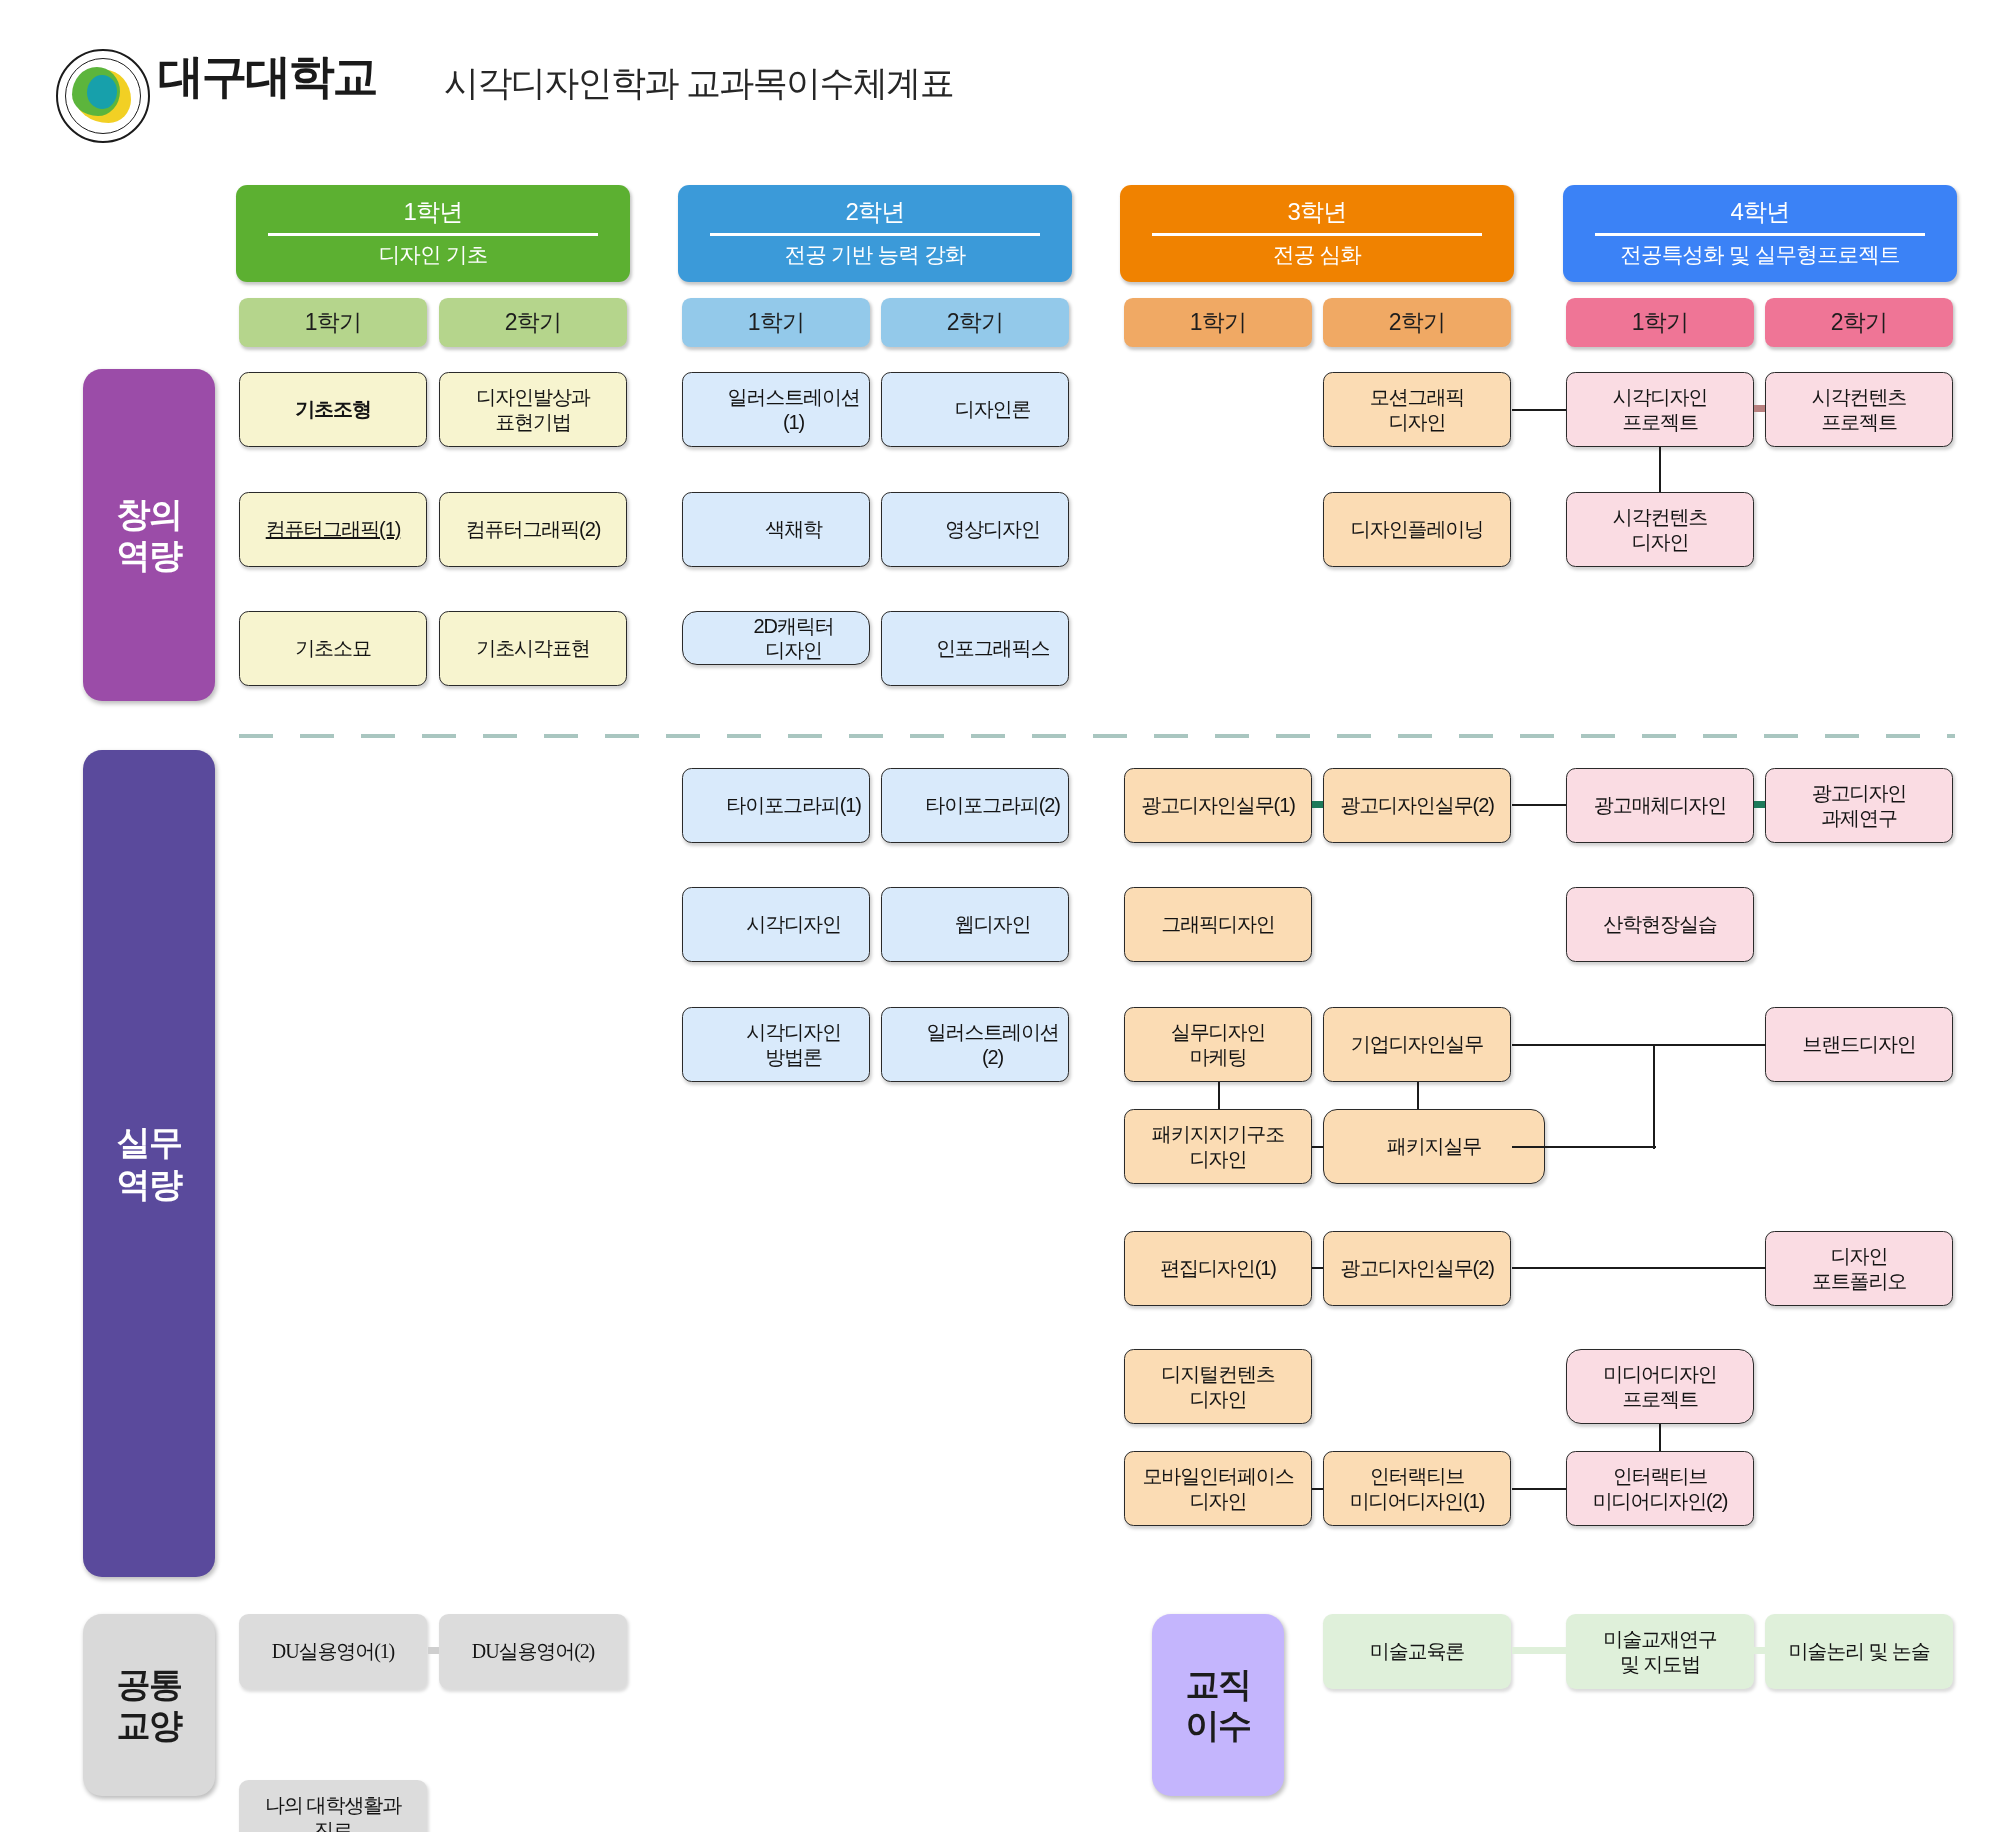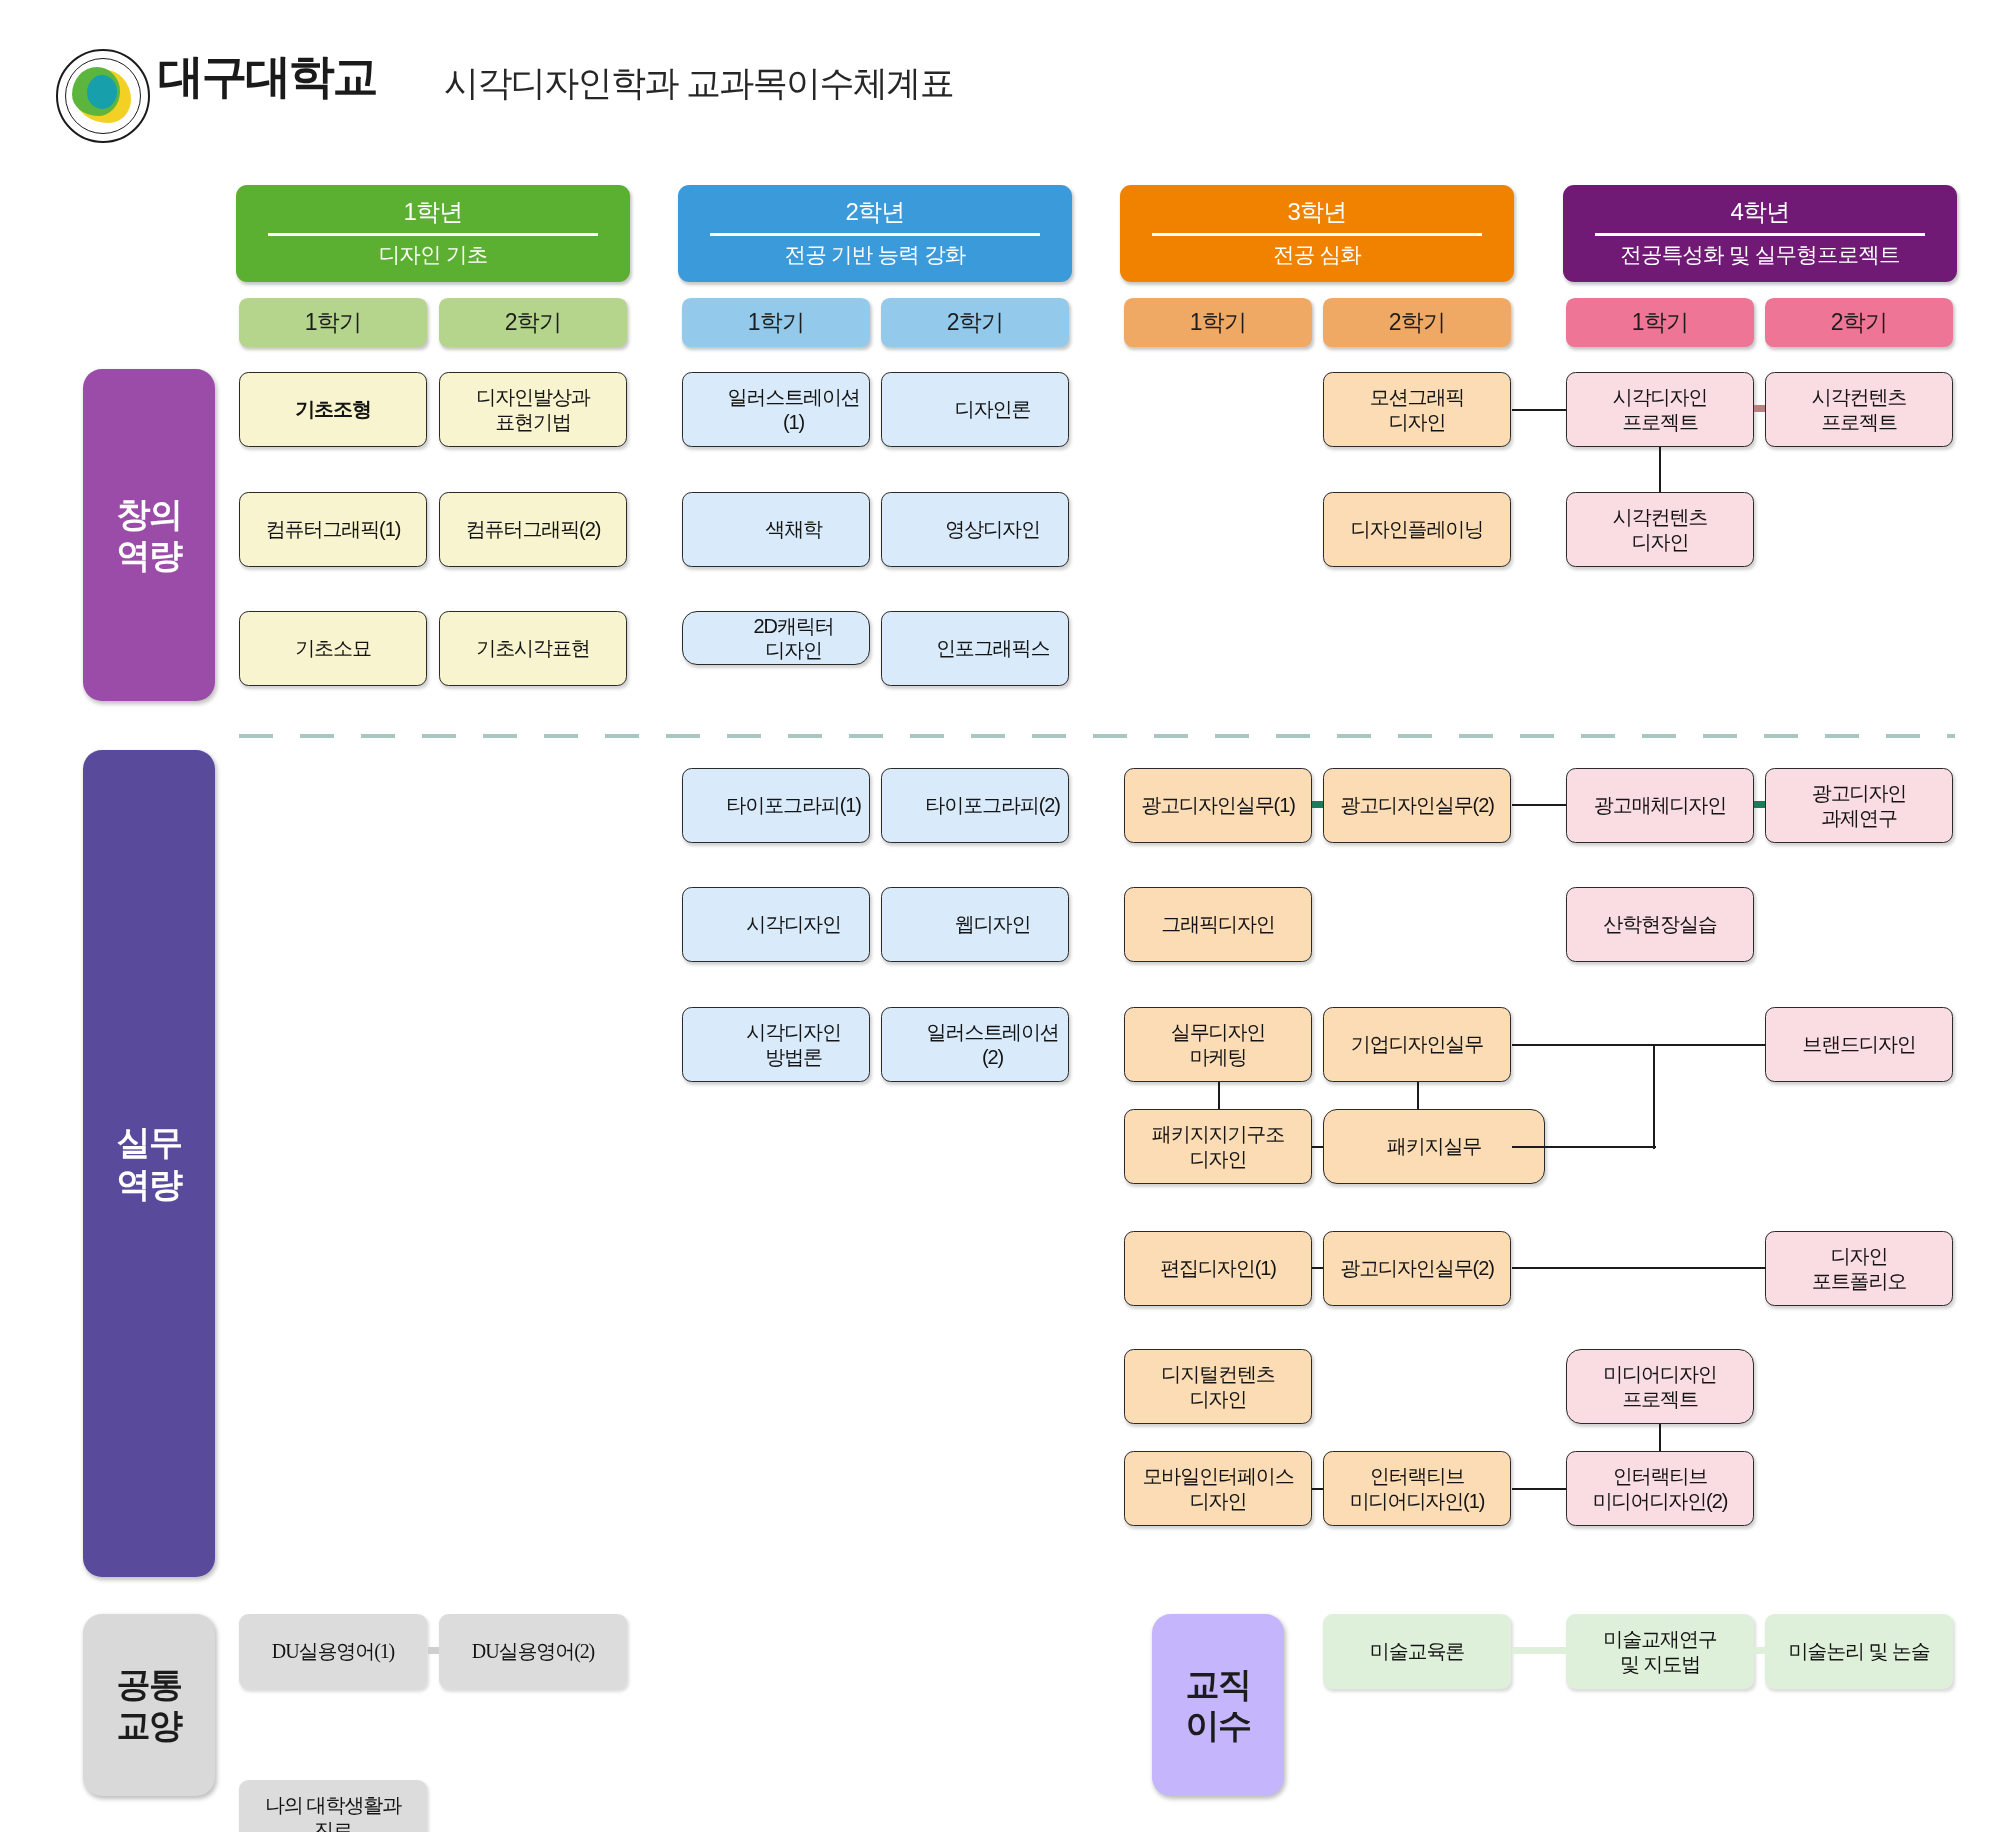--- a/index.html
+++ b/index.html
@@ -126,21 +126,21 @@
   <div class="year-banner" style="left:678px; top:185px; width:394px; height:97px; background:#3b9ad9;">
     <div class="yb-top">2학년</div>
     <div class="yb-rule"></div>
     <div class="yb-sub">전공 기반 능력 강화</div>
   </div>
   <div class="year-banner" style="left:1120px; top:185px; width:394px; height:97px; background:#f08200;">
     <div class="yb-top">3학년</div>
     <div class="yb-rule"></div>
     <div class="yb-sub">전공 심화</div>
   </div>
-  <div class="year-banner" style="left:1563px; top:185px; width:394px; height:97px; background:#701a75;">
+  <div class="year-banner" style="left:1563px; top:185px; width:394px; height:97px; background:#3b82f6;">
     <div class="yb-top">4학년</div>
     <div class="yb-rule"></div>
     <div class="yb-sub">전공특성화 및 실무형프로젝트</div>
   </div>
 
   <div class="sem-chip" style="left:239px; top:298px; width:188px; height:49px; background:#b5d58c;">1학기</div>
   <div class="sem-chip" style="left:439px; top:298px; width:188px; height:49px; background:#b5d58c;">2학기</div>
 
   <div class="sem-chip" style="left:682px; top:298px; width:188px; height:49px; background:#93c9ea;">1학기</div>
   <div class="sem-chip" style="left:881px; top:298px; width:188px; height:49px; background:#93c9ea;">2학기</div>
@@ -157,21 +157,21 @@
 역량</div>
   <div class="rail grey" style="left:83px; top:1614px; width:132px; height:182px; background:#d9d9d9; white-space:pre-line;">공통
 교양</div>
   <div class="rail grey" style="left:1152px; top:1614px; width:132px; height:182px; background:#c4b5fd; white-space:pre-line;">교직
 이수</div>
 
   <div class="course y1 bold" style="left:239px; top:372px; width:188px; height:75px; white-space:pre-line;">기초조형</div>
   <div class="course y1" style="left:439px; top:372px; width:188px; height:75px; white-space:pre-line;">디자인발상과
 표현기법</div>
 
-  <div class="course y1" style="left:239px; top:492px; width:188px; height:75px; white-space:pre-line;">컴퓨터그래픽(1)</div>
+  <div class="course y1" style="left:239px; top:492px; width:188px; height:75px; white-space:pre-line;text-decoration:underline;">컴퓨터그래픽(1)</div>
   <div class="course y1" style="left:439px; top:492px; width:188px; height:75px; white-space:pre-line;">컴퓨터그래픽(2)</div>
 
   <div class="course y1" style="left:239px; top:611px; width:188px; height:75px; white-space:pre-line;">기초소묘</div>
   <div class="course y1" style="left:439px; top:611px; width:188px; height:75px; white-space:pre-line;">기초시각표현</div>
 
   <div class="course y2" style="left:682px; top:372px; width:188px; height:75px; white-space:pre-line;">일러스트레이션(1)</div>
   <div class="course y2" style="left:881px; top:372px; width:188px; height:75px; white-space:pre-line;">디자인론</div>
 
   <div class="course y2" style="left:682px; top:492px; width:188px; height:75px; white-space:pre-line;">색채학</div>
   <div class="course y2" style="left:881px; top:492px; width:188px; height:75px; white-space:pre-line;">영상디자인</div>

